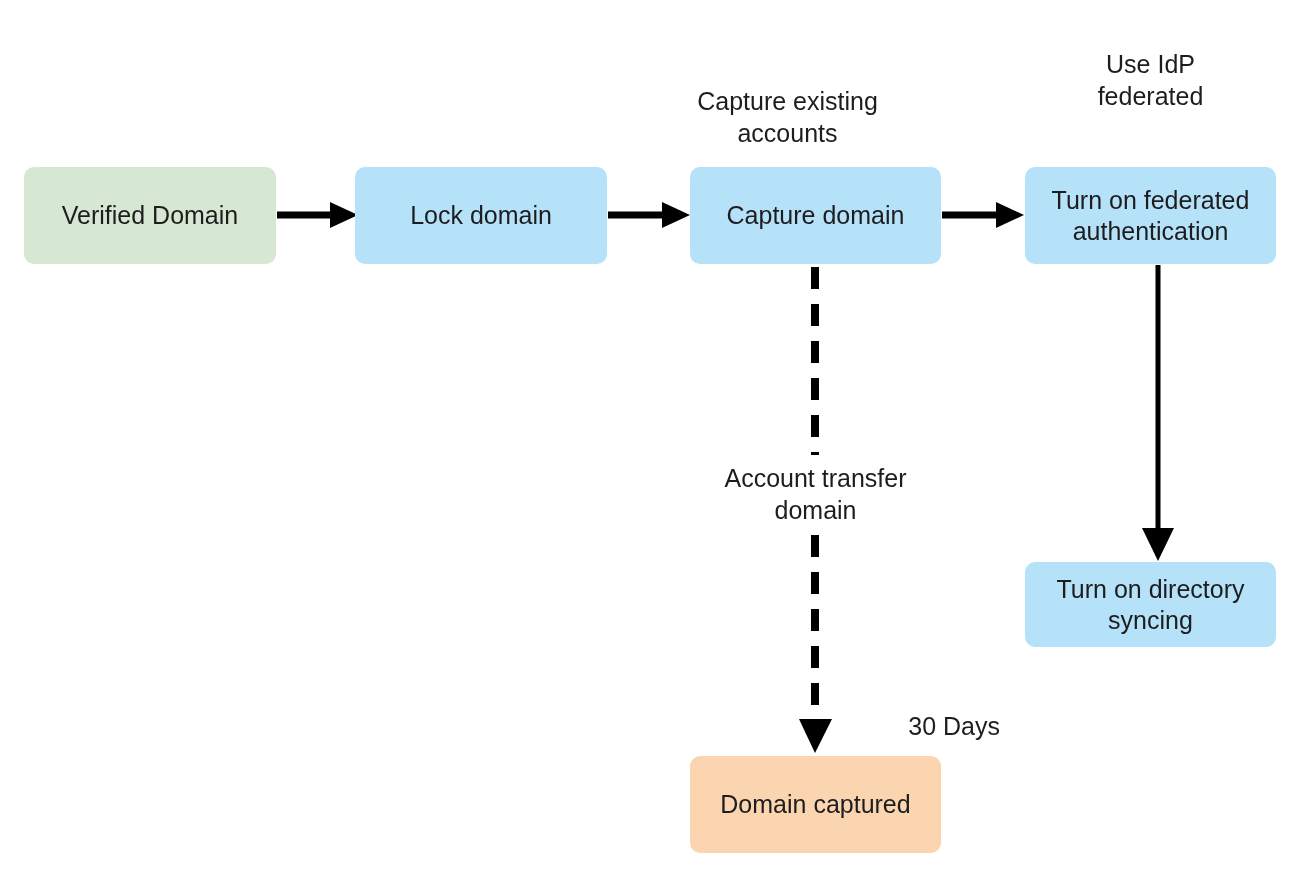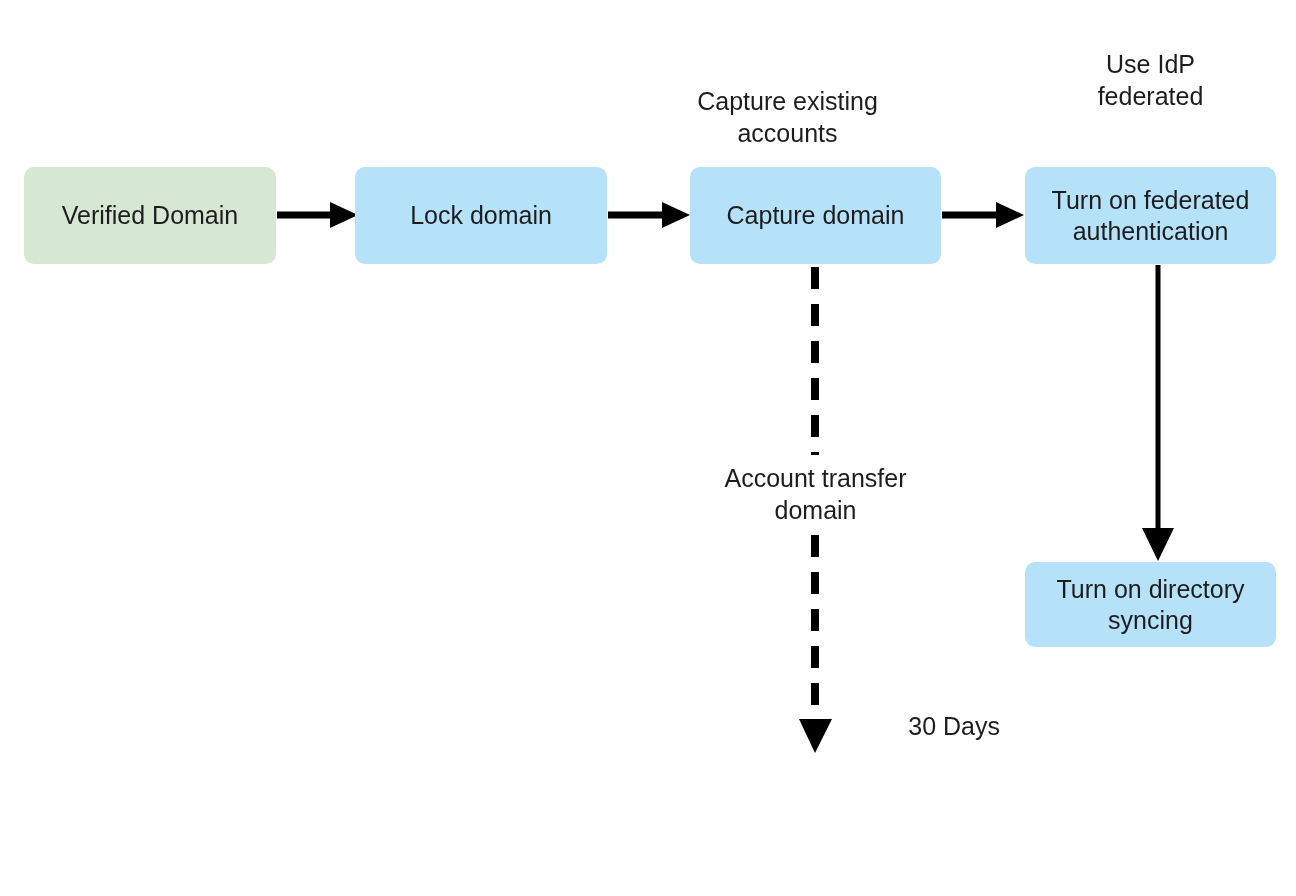--- a/index.html
+++ b/index.html
@@ -96,20 +96,23 @@
   </div>
 
   <div class="node" style="left:690px; top:167px; width:251px; height:97px; background:#b5e2f8;">
     <span>Capture domain</span>
   </div>
 
   <div class="node" style="left:1025px; top:562px; width:251px; height:85px; background:#b5e2f8;">
     <span>Turn on directory syncing</span>
   </div>
 
+  <div class="node" style="left:690px; top:756px; width:251px; height:97px; background:#fbd5b0;">
+    <span>Domain captured</span>
+  </div>
 
 
   <div class="caption" style="left:662px; top:49px; width:251px;margin-top:37px;">Capture existing
 accounts</div>
 
   <div class="caption" style="left:1025px; top:49px; width:251px;">Use IdP
 federated</div>
 
   <div class="caption" style="left:690px; top:463px; width:251px;">Account transfer
 domain</div>

